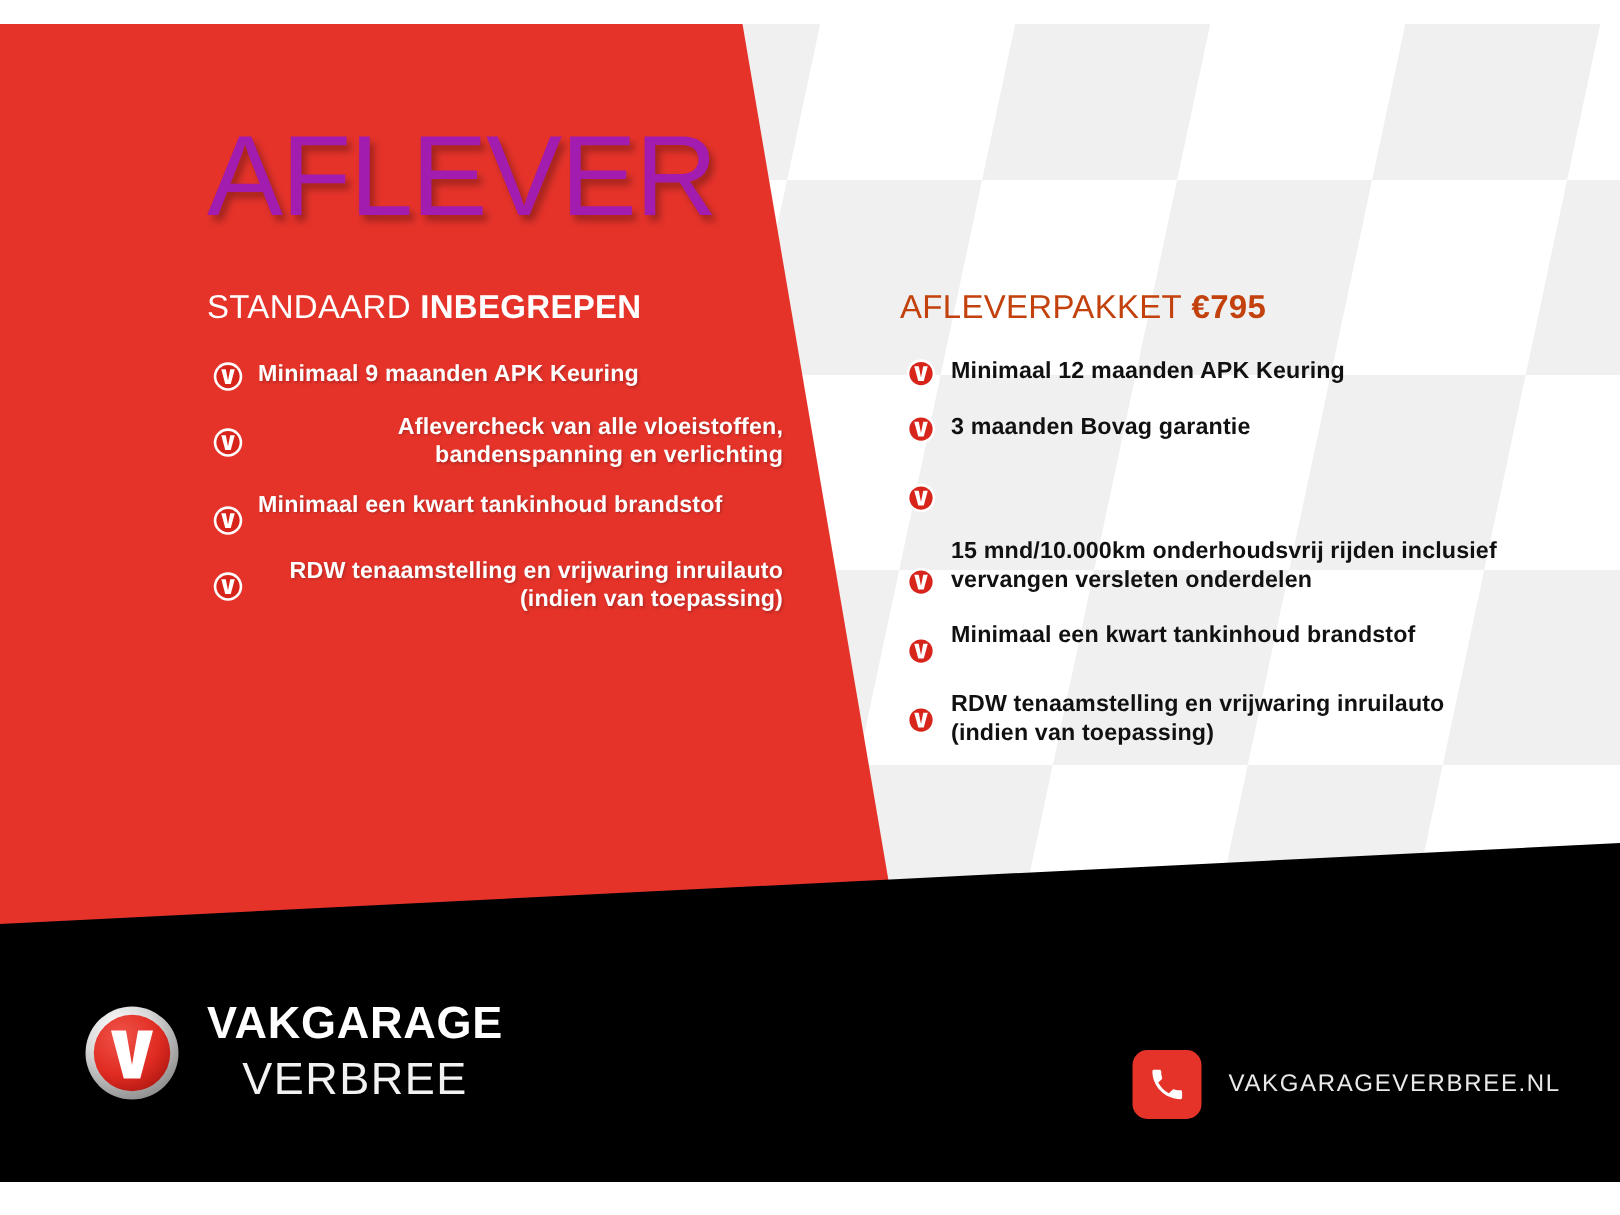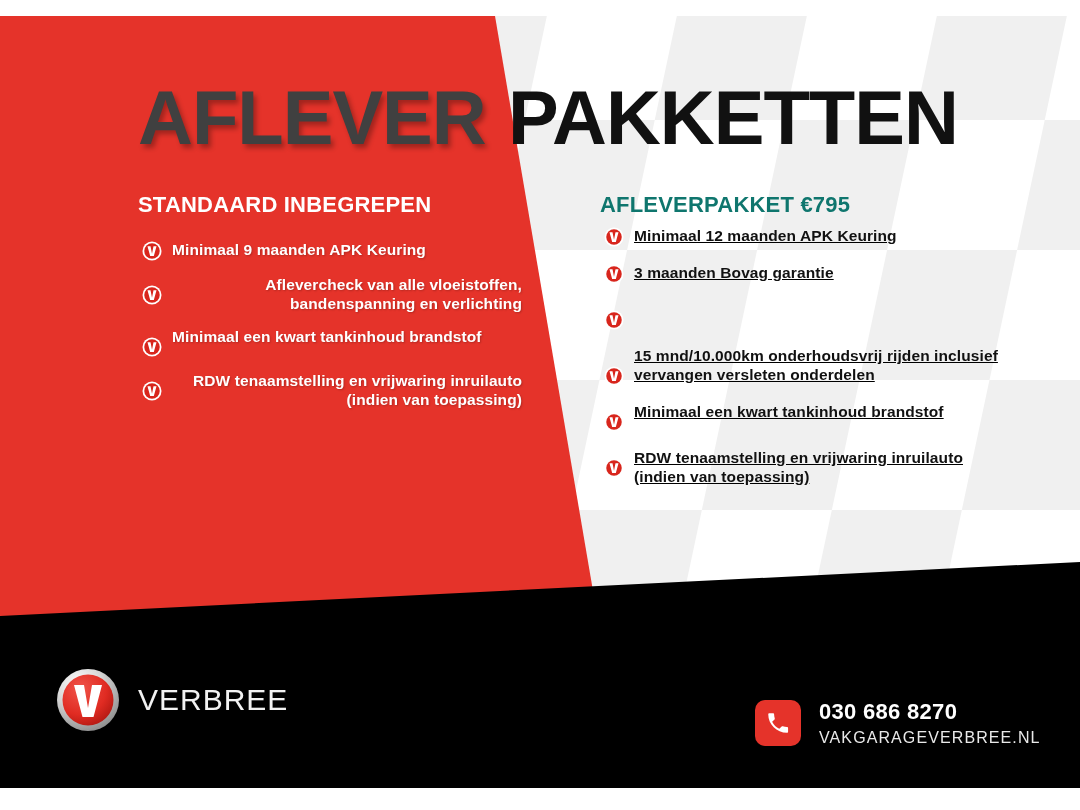--- a/index.html
+++ b/index.html
@@ -63,41 +63,41 @@
   .band-top{position:absolute;left:0;top:0;width:1080px;height:16px;background:#fff;}
   .band-bottom{position:absolute;left:0;top:788px;width:1080px;height:22px;background:#fff;}
 
   
   .content{position:absolute;left:0;top:0;width:1080px;height:810px;}
 
   
   .title-row{position:absolute;top:78px;left:0;width:1080px;height:80px;}
   .title-a{
     position:absolute;left:138px;top:0;
-    font-size:76px;font-weight:bold;letter-spacing:-1px;
-    color:#404040;line-height:80px;
+    font-size:76px;font-weight:normal;letter-spacing:-1px;
+    color:#a21caf;line-height:80px;
     text-shadow:3px 4px 5px rgba(0,0,0,.30);
   }
   .title-b{
     position:absolute;left:508px;top:0;
     font-size:76px;font-weight:bold;letter-spacing:-1px;
     color:#111111;line-height:80px;
   }
 
   
   .sub{position:absolute;font-size:22px;line-height:26px;letter-spacing:.2px;}
   .sub-left{left:138px;top:192px;color:#ffffff;}
-  .sub-right{left:600px;top:192px;color:#0f766e;}
-  .sub b{font-weight:bold;}
+  .sub-right{left:600px;top:192px;color:#c2410c;}
+  .sub b{font-weight:normal;}
   .sub .thin{font-weight:bold;}
 
   
   .list{position:absolute;}
   .list-left{left:142px;top:240px;width:380px;}
-  .list-right{left:604px;top:226px;width:400px;text-decoration:underline;}
+  .list-right{left:604px;top:238px;width:400px;}
 
   .item{position:relative;display:flex;align-items:flex-start;}
   .list-left .item{margin-bottom:14px;}
   .list-right .item{margin-bottom:16px;}
 
   .vbadge{
     flex:0 0 auto;
     width:20px;height:20px;border-radius:50%;
     position:relative;margin-right:10px;
     box-sizing:border-box;
@@ -124,20 +124,21 @@
   .logo-words{line-height:1;}
   .logo-w1{
     font-size:30px;font-weight:bold;color:#ffffff;letter-spacing:.5px;
     display:block;margin-bottom:7px;
     text-shadow:1px 2px 3px rgba(0,0,0,.5);
   }
   .logo-w2{
     font-size:30px;font-weight:normal;color:#f2f2f2;letter-spacing:1px;
     display:block;
     text-shadow:1px 2px 3px rgba(0,0,0,.5);
+    text-align:center;
   }
 
   .contact{position:absolute;left:755px;top:700px;display:flex;align-items:center;}
   .phone-btn{
     width:46px;height:46px;border-radius:10px;background:#e5332a;
     display:flex;align-items:center;justify-content:center;margin-right:18px;
   }
   .phone-btn svg{display:block;}
   .contact-lines{line-height:1;}
   .contact-num{
@@ -203,21 +204,20 @@
       </div>
   </div>
 
   <div class="band-top"></div>
   <div class="band-bottom"></div>
 
   <div class="content">
 
     <div class="title-row">
       <span class="title-a">AFLEVER</span>
-      <span class="title-b">PAKKETTEN</span>
     </div>
 
     <div class="sub sub-left">
       <b>STANDAARD</b><span>&nbsp;</span><span class="thin">INBEGREPEN</span>
     </div>
 
     <div class="sub sub-right">
       <b>AFLEVERPAKKET</b><span>&nbsp;</span><span class="thin">€795</span>
     </div>
 
@@ -339,30 +339,30 @@
               <stop offset="60%" stop-color="#e02b22"></stop>
               <stop offset="100%" stop-color="#a8150f"></stop>
             </radialGradient>
           </defs>
           <circle cx="32" cy="32" r="31" fill="url(#ringg)"></circle>
           <circle cx="32" cy="32" r="25.5" fill="url(#redg)"></circle>
           <path d="M18 17 L28 17 L32 40 L36 17 L46 17 L37.5 49 L26.5 49 Z" fill="#ffffff"></path>
         </svg>
       </div>
       <div class="logo-words">
+        <span class="logo-w1">VAKGARAGE</span>
         <span class="logo-w2">VERBREE</span>
       </div>
     </div>
 
     <div class="contact">
       <div class="phone-btn">
         <svg viewBox="0 0 24 24" width="26" height="26" aria-hidden="true">
           <path fill="#ffffff" d="M6.6 10.8c1.5 2.9 3.7 5.1 6.6 6.6l2.2-2.2c.3-.3.7-.4 1.1-.2 1.2.4 2.5.6 3.8.6.6 0 1 .4 1 1V20c0 .6-.4 1-1 1C10.7 21 3 13.3 3 3.9c0-.6.4-1 1-1h3.4c.6 0 1 .4 1 1 0 1.3.2 2.6.6 3.8.1.4 0 .8-.2 1.1l-2.2 2z"></path>
         </svg>
       </div>
       <div class="contact-lines">
-        <span class="contact-num">030 686 8270</span>
         <span class="contact-site">VAKGARAGEVERBREE.NL</span>
       </div>
     </div>
 
   </div>
 </div>
 
 </body></html>

